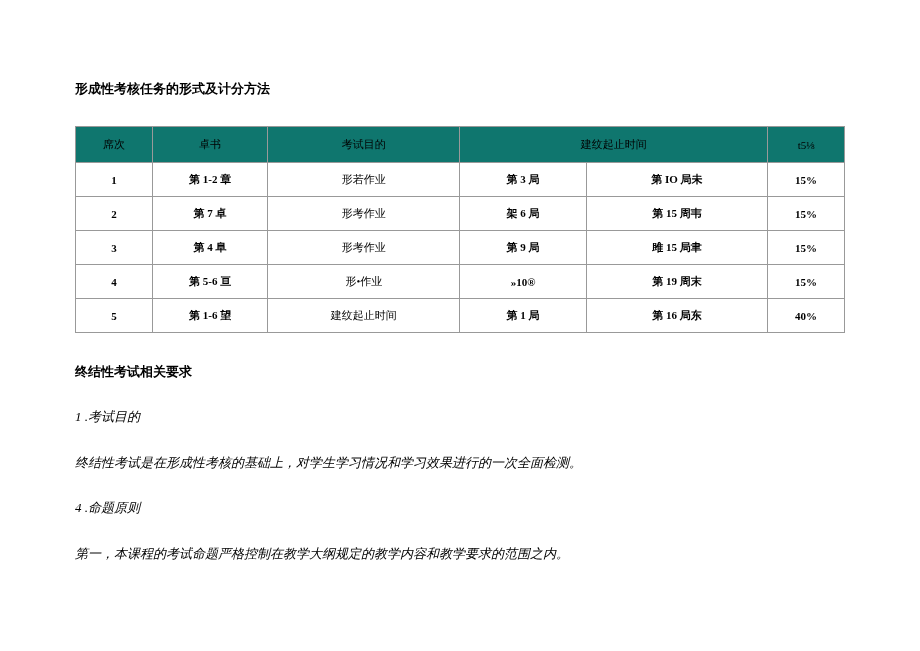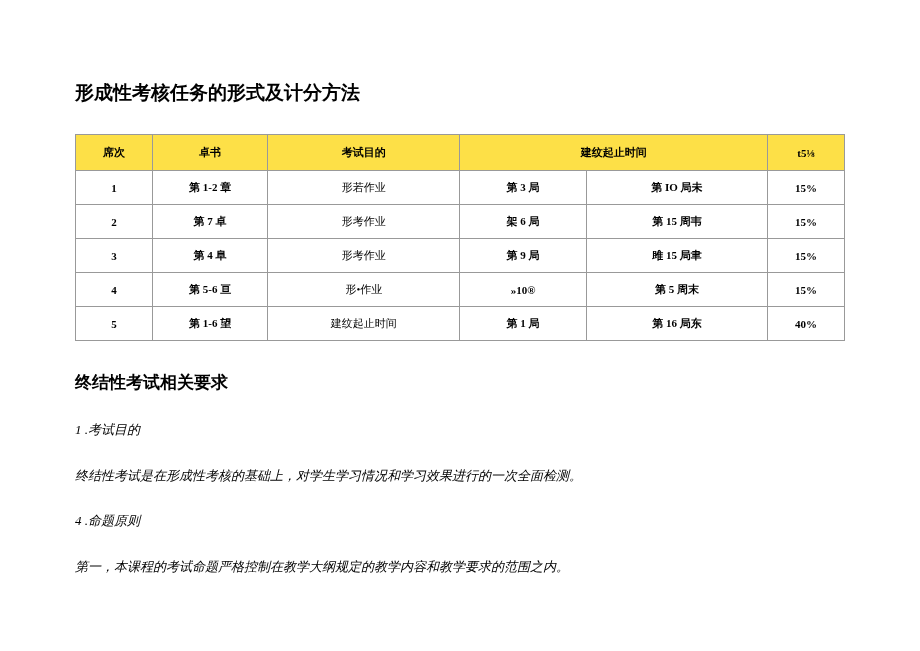--- a/index.html
+++ b/index.html
@@ -7,47 +7,47 @@
       font-family: "SimSun", "宋体", serif;
       background: #fff;
       width: 920px;
       height: 651px;
       padding: 80px 75px 40px 75px;
       font-size: 12px;
       color: #000;
     }
     .heading {
       font-weight: bold;
-      font-size: 19px;
+      font-size: 13px;
       margin-bottom: 28px;
     }
     table {
       border-collapse: collapse;
       width: 100%;
       margin-bottom: 30px;
     }
     th, td {
       border: 1px solid #999;
       text-align: center;
       padding: 8px 4px;
       font-size: 11px;
       vertical-align: middle;
     }
     th {
-      background: #fde047;
-      font-weight: bold;
+      background: #0f766e;
+      font-weight: normal;
       height: 36px;
     }
     td {
       height: 34px;
     }
     .bold { font-weight: bold; }
     .section-heading {
       font-weight: bold;
-      font-size: 17px;
+      font-size: 13px;
       margin-top: 8px;
       margin-bottom: 26px;
     }
     .para {
       font-size: 13px;
       margin-bottom: 26px;
       line-height: 1.5;
       font-style: italic;
     }
   </style>
@@ -89,21 +89,21 @@
       <td>形考作业</td>
       <td class="bold">第 9 局</td>
       <td class="bold">雎 15 局聿</td>
       <td class="bold">15%</td>
     </tr>
     <tr>
       <td class="bold">4</td>
       <td class="bold">第 5-6 亘</td>
       <td>形•作业</td>
       <td class="bold">»10®</td>
-      <td class="bold">第 5 周末</td>
+      <td class="bold">第 19 周末</td>
       <td class="bold">15%</td>
     </tr>
     <tr>
       <td class="bold">5</td>
       <td class="bold">第 1-6 望</td>
       <td>建纹起止时间</td>
       <td class="bold">第 1 局</td>
       <td class="bold">第 16 局东</td>
       <td class="bold">40%</td>
     </tr>

